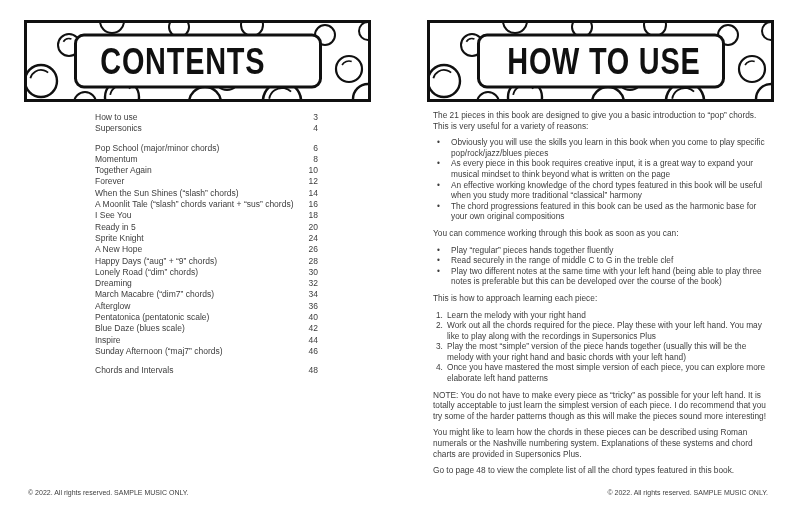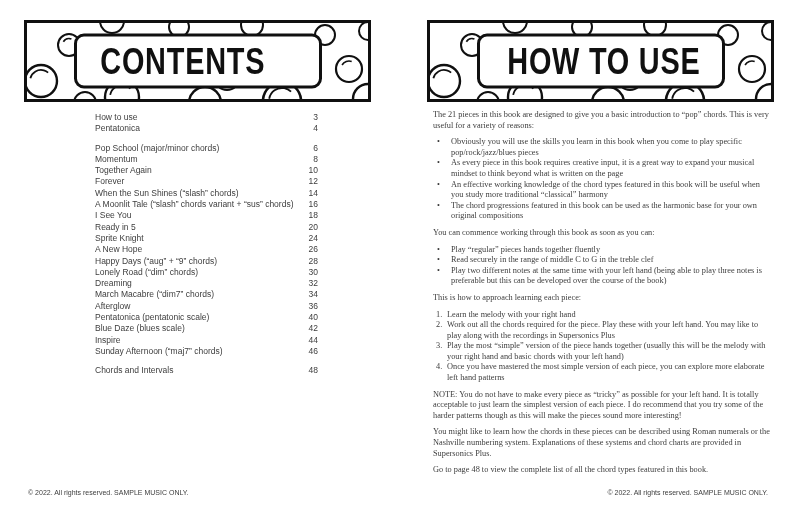--- a/index.html
+++ b/index.html
@@ -36,21 +36,21 @@
     position:absolute; left:95px; top:112px; width:223px;
     font-size:8.5px; color:#3d3d3d;
   }
   .toc-row { display:flex; justify-content:space-between; line-height:11.3px; }
   .toc-row.gap-before { margin-top:8px;align-items:center; }
   .toc-title { white-space:nowrap; }
   .toc-page  { text-align:right; }
   
   .body-text {
     position:absolute; left:433px; top:110px; width:338px;
-    font-size:8.3px; line-height:10.6px; color:#3d3d3d;font-family:Liberation Serif, serif;
+    font-size:8.3px; line-height:10.6px; color:#3d3d3d;
   }
   .block { margin-bottom:6px; }
   .b-row { display:flex; }
   .b-row::before {
     content:"\2022";
     flex:none; width:14px; padding-left:4px;
   }
   .n-row { display:flex; }
   .n-num { flex:none; width:14px; padding-left:3px; }
   .b-text, .n-text { flex:1; }
@@ -93,21 +93,21 @@
     <span class="title">CONTENTS</span>
   </div>
 </div>
 
 <div class="toc">
     <div class="toc-row">
     <span class="toc-title">How to use</span>
     <span class="toc-page">3</span>
   </div>
     <div class="toc-row">
-    <span class="toc-title">Pentatonica</span>
+    <span class="toc-title">Supersonics</span>
     <span class="toc-page">4</span>
   </div>
     <div class="toc-row gap-before">
     <span class="toc-title">Pop School (major/minor chords)</span>
     <span class="toc-page">6</span>
   </div>
     <div class="toc-row">
     <span class="toc-title">Momentum</span>
     <span class="toc-page">8</span>
   </div>

